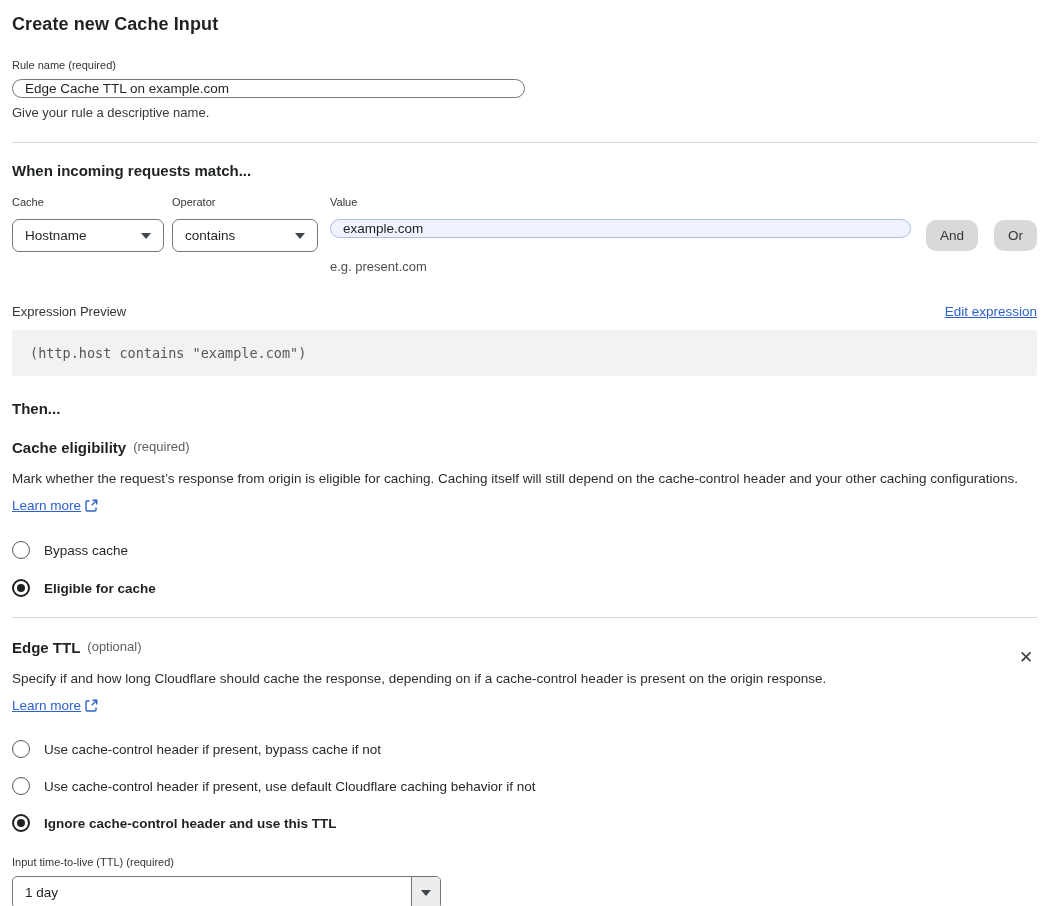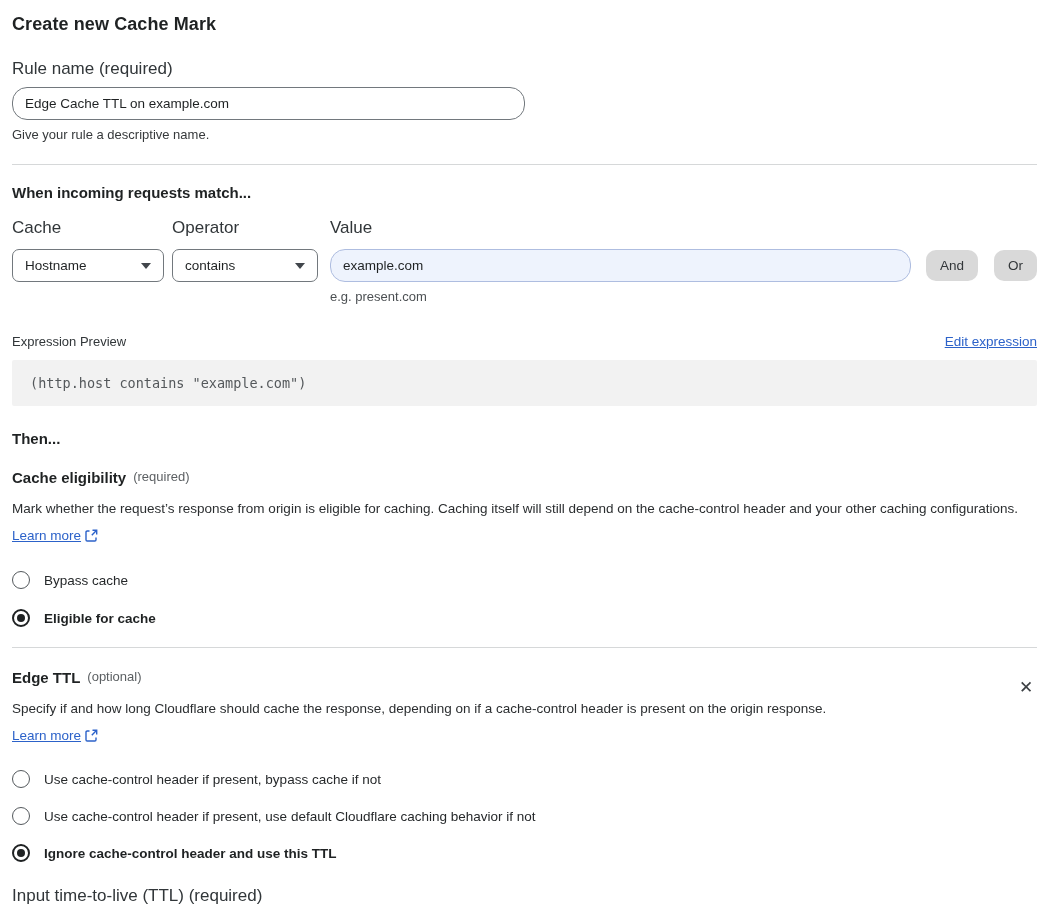--- a/index.html
+++ b/index.html
@@ -8,24 +8,24 @@
     width: 1058px;
     min-height: 906px;
     font-family: "Liberation Sans", sans-serif;
     color: #1f2223;
     -webkit-font-smoothing: antialiased;
   }
   .container { padding: 14px 21px 40px 12px; }
 
   .page-title { font-size: 18px; font-weight: 700; letter-spacing: .1px; }
 
-  .field-label { font-size: 17px; color: #313639; margin-bottom: 8px; display: block; }
+  .field-label { font-size: 11px; color: #313639; margin-bottom: 8px; display: block; }
 
   .text-input {
-    height: 33px;
+    height: 19px;
     border: 1px solid #72787d;
     border-radius: 15px;
     font-family: "Liberation Sans", sans-serif;
     font-size: 13.5px;
     color: #1f2223;
     padding: 0 12px;
     background: #fff;
     outline: none;
     display: block;
   }
@@ -162,21 +162,21 @@
     background: #ededed;
     border-left: 1px solid #6f757a;
     display: flex; align-items: center; justify-content: center;
   }
 </style>
 </head>
 <body>
 
 <div class="container">
 
-  <h1 class="page-title">Create new Cache Mark</h1>
+  <h1 class="page-title">Create new Cache Input</h1>
 
   <div style="margin-top:24px;">
     <label class="field-label">Rule name (required)</label>
     <input class="text-input rule-name-input" type="text" value="Edge Cache TTL on example.com" style="">
     <div class="help-text">Give your rule a descriptive name.</div>
   </div>
 
   <hr class="divider" style="margin-top:22px;">
 
   <h2 class="section-heading" style="margin-top:19px;">When incoming requests match...</h2>

